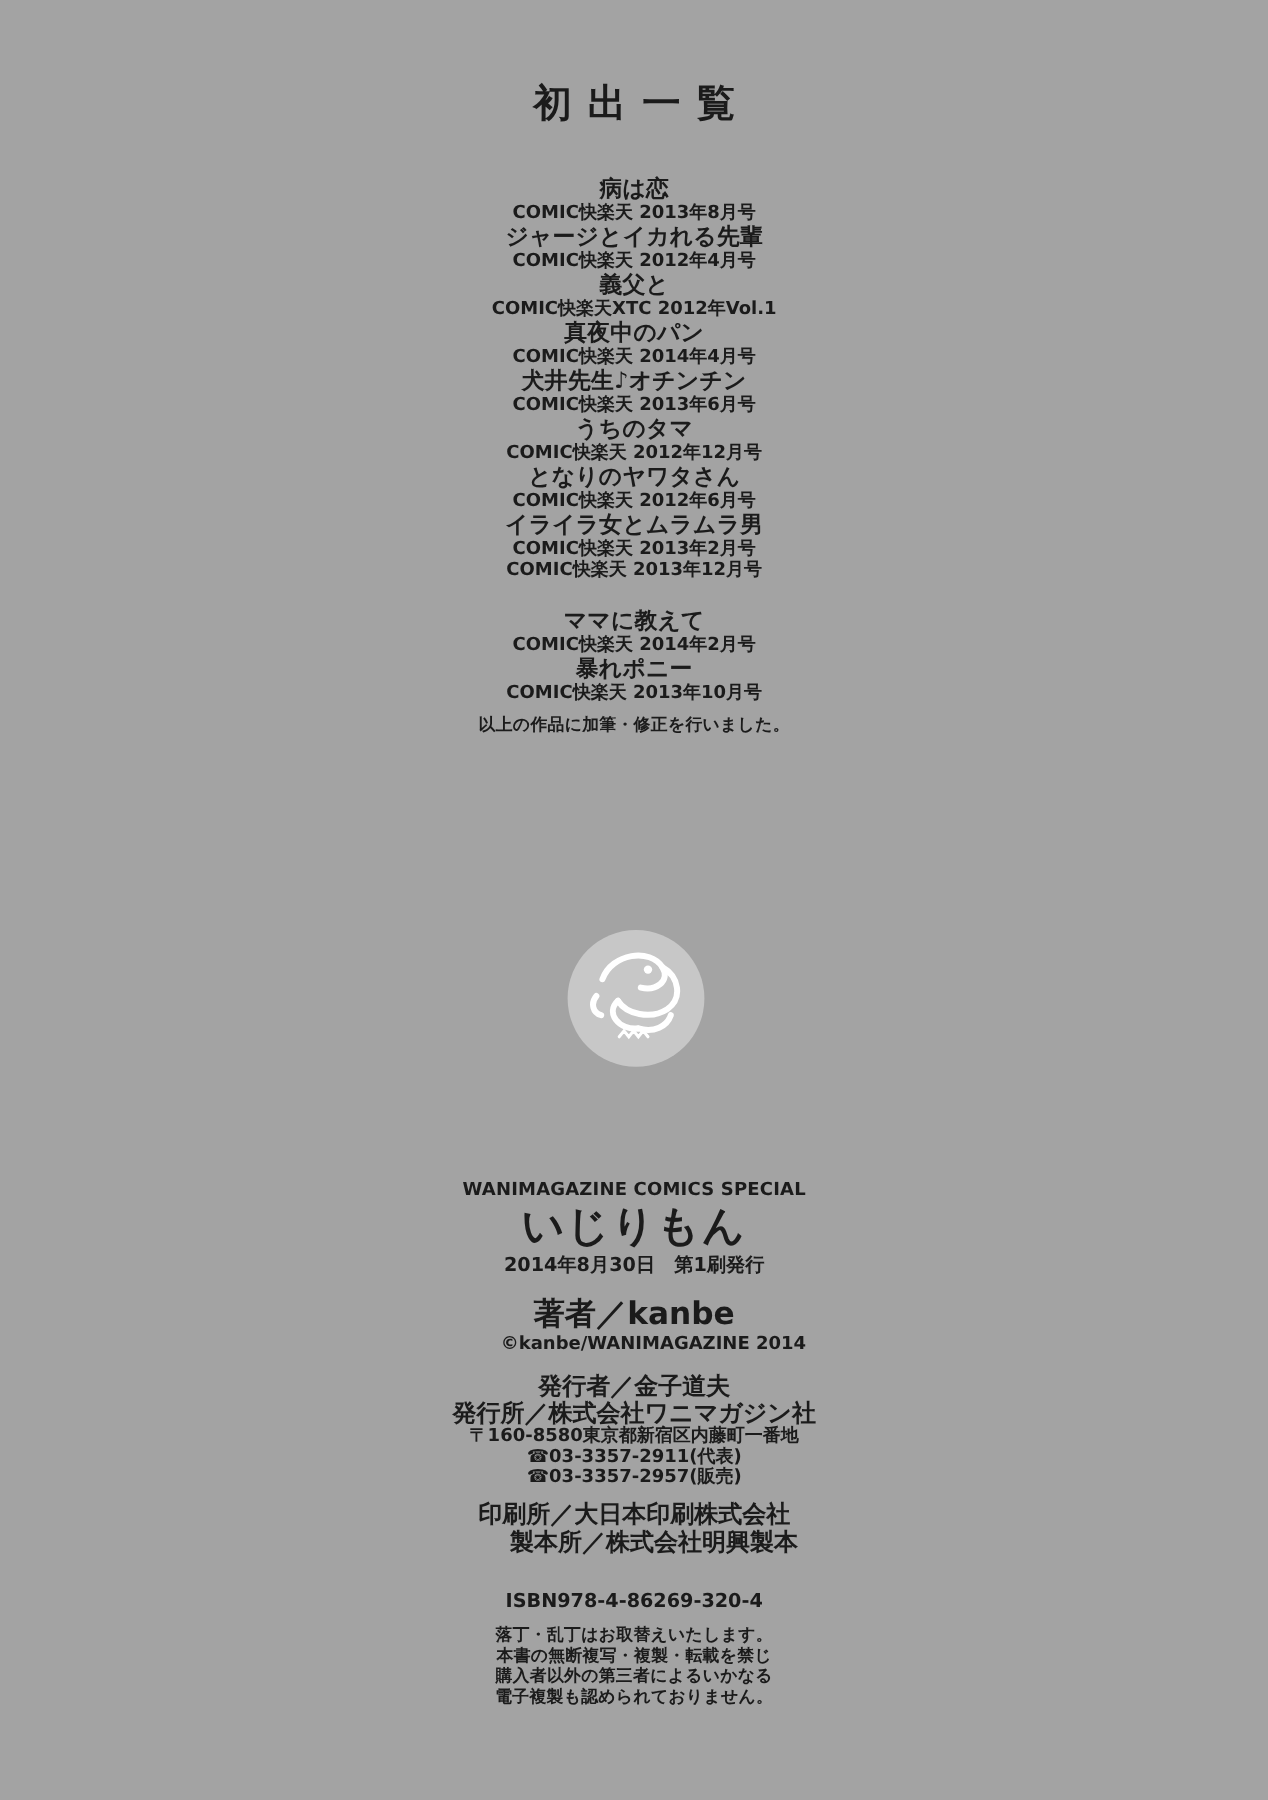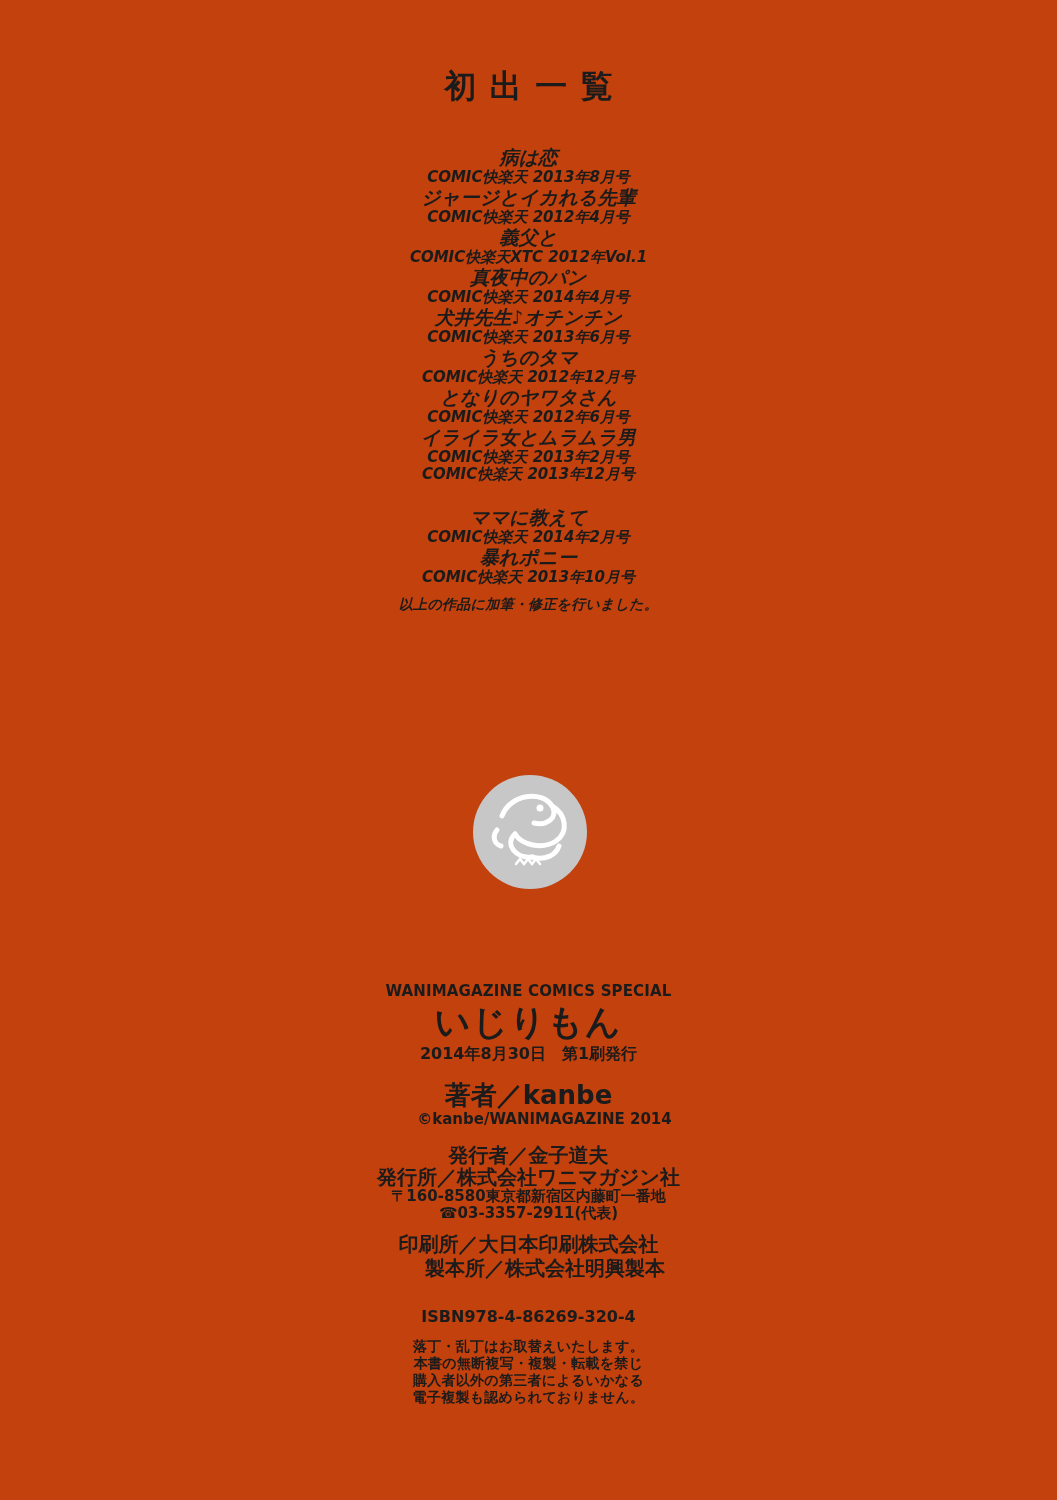--- a/index.html
+++ b/index.html
@@ -6,39 +6,39 @@
   html, body { background: #ffffff; }
   body {
     font-family: "DejaVu Sans", "Liberation Sans", sans-serif;
     color: #1b1b1b;
     -webkit-font-smoothing: antialiased;
   }
   .page {
     position: relative;
     width: 1057px;
     height: 1500px;
-    background: #c2410c;
+    background: #a3a3a3;
     overflow: hidden;
     text-align: center;
     font-weight: 700;
   }
   
   .first-pub-title {
     position: absolute;
     top: 66px; left: 0; right: 0;
     font-size: 32px;
     line-height: 40px;
     letter-spacing: 0.42em;
     text-indent: 0.42em; 
     font-weight: 700;
   }
   
   .works-list {
     position: absolute;
-    top: 146px; left: 0; right: 0; font-style: italic;
+    top: 146px; left: 0; right: 0;
   }
   .work-entry { height: 40px; }
   .work-title {
     font-size: 19px;
     line-height: 23px;
     letter-spacing: 0.01em;
   }
   .work-source {
     font-size: 15px;
     line-height: 17px;
@@ -155,20 +155,21 @@
     <div class="book-title">いじりもん</div>
     <div class="edition-line">2014年8月30日　第1刷発行</div>
 
     <div class="author-line">著者／kanbe</div>
     <div class="copyright-line">©kanbe/WANIMAGAZINE 2014</div>
 
     <div class="issuer-line">発行者／金子道夫</div>
     <div class="publisher-line">発行所／株式会社ワニマガジン社</div>
     <div class="address-line">〒160-8580東京都新宿区内藤町一番地</div>
     <div class="phone-line">☎03-3357-2911(代表)</div>
+    <div class="phone-line">☎03-3357-2957(販売)</div>
 
     <div class="printer-line">印刷所／大日本印刷株式会社</div>
     <div class="bindery-line">製本所／株式会社明興製本</div>
 
     <div class="isbn-line">ISBN978-4-86269-320-4</div>
 
     <div class="notice-block">
       <div class="notice-line">落丁・乱丁はお取替えいたします。</div>
       <div class="notice-line">本書の無断複写・複製・転載を禁じ</div>
       <div class="notice-line">購入者以外の第三者によるいかなる</div>

